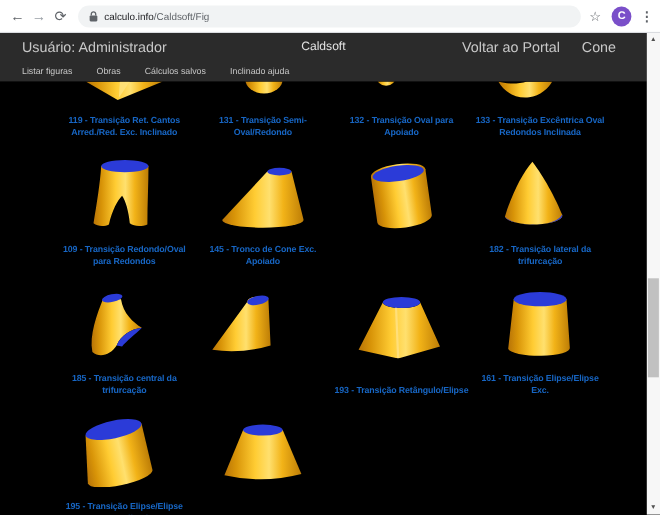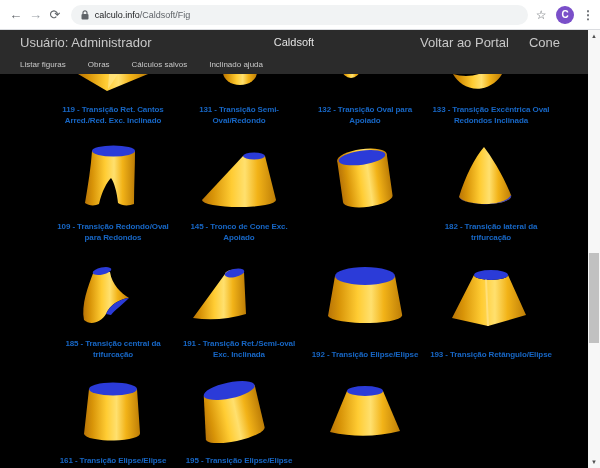--- a/index.html
+++ b/index.html
@@ -228,35 +228,20 @@
       </div>
       <div class="card">
         <div class="shape-box">
           <svg width="126" height="66" viewBox="0 0 126 66">
             <g transform="translate(-9,0)">
               <path d="M26,58 L58,14 A10,4 0 0 1 77,12 L79,54 Q52,62 26,58 Z" fill="url(#goldGrad)"></path>
               <ellipse cx="67.5" cy="13" rx="10" ry="4" fill="#2b3bd8" transform="rotate(-12 67.5 13)"></ellipse>
             </g>
           </svg>
         </div>
-        <div class="caption">
-          <div>191 - Transição Ret./Semi-oval</div>
-          <div>Exc. Inclinada</div>
-        </div>
-      </div>
-      <div class="card">
-        <div class="shape-box">
-          <svg width="126" height="66" viewBox="0 0 126 66">
-            <path d="M33,16 L26,56 A37,8 0 0 0 100,54 L93,16 Z" fill="url(#goldGrad)"></path>
-            <ellipse cx="63" cy="16" rx="30" ry="9" fill="#2b3bd8"></ellipse>
-          </svg>
-        </div>
-        <div class="caption">
-          <div>192 - Transição Elipse/Elipse</div>
-        </div>
       </div>
       <div class="card">
         <div class="shape-box">
           <svg width="126" height="66" viewBox="0 0 126 66">
             <path d="M46,15 L24,58 L60,66 L98,55 L80,15 A17,5 0 0 1 46,15 Z" fill="url(#goldGrad)"></path>
             <path d="M60,66 L58,18" stroke="#ffdf7a" stroke-width="2" fill="none"></path>
             <ellipse cx="63" cy="15" rx="17" ry="5" fill="#2b3bd8"></ellipse>
           </svg>
         </div>
         <div class="caption">

